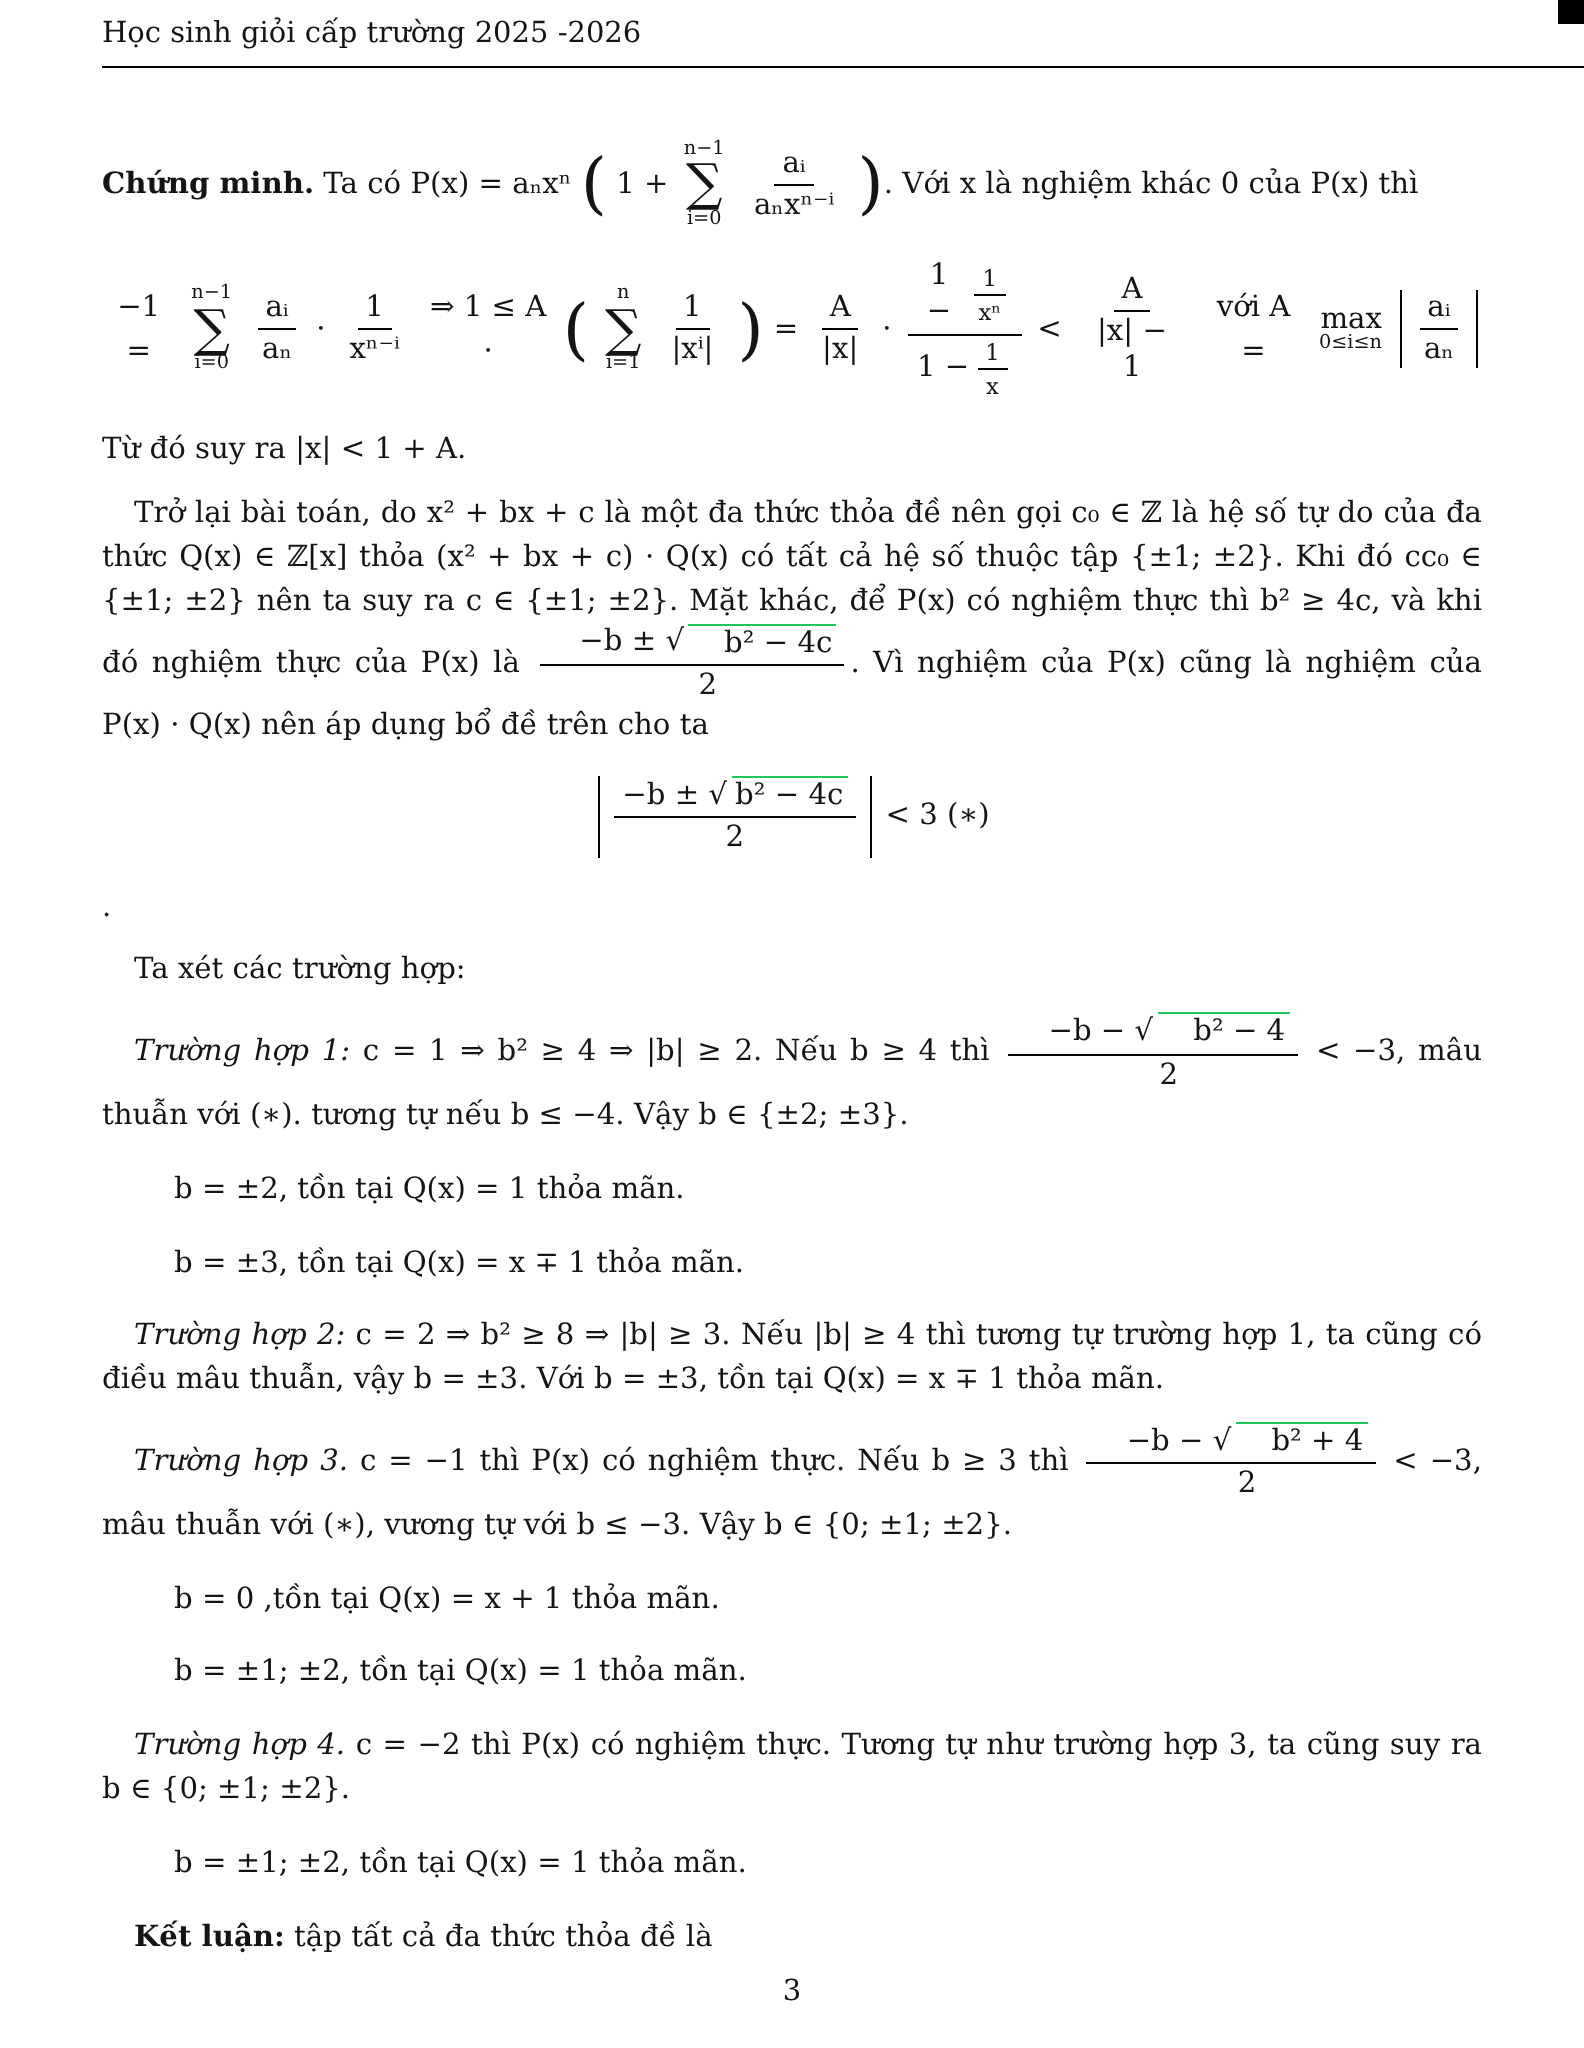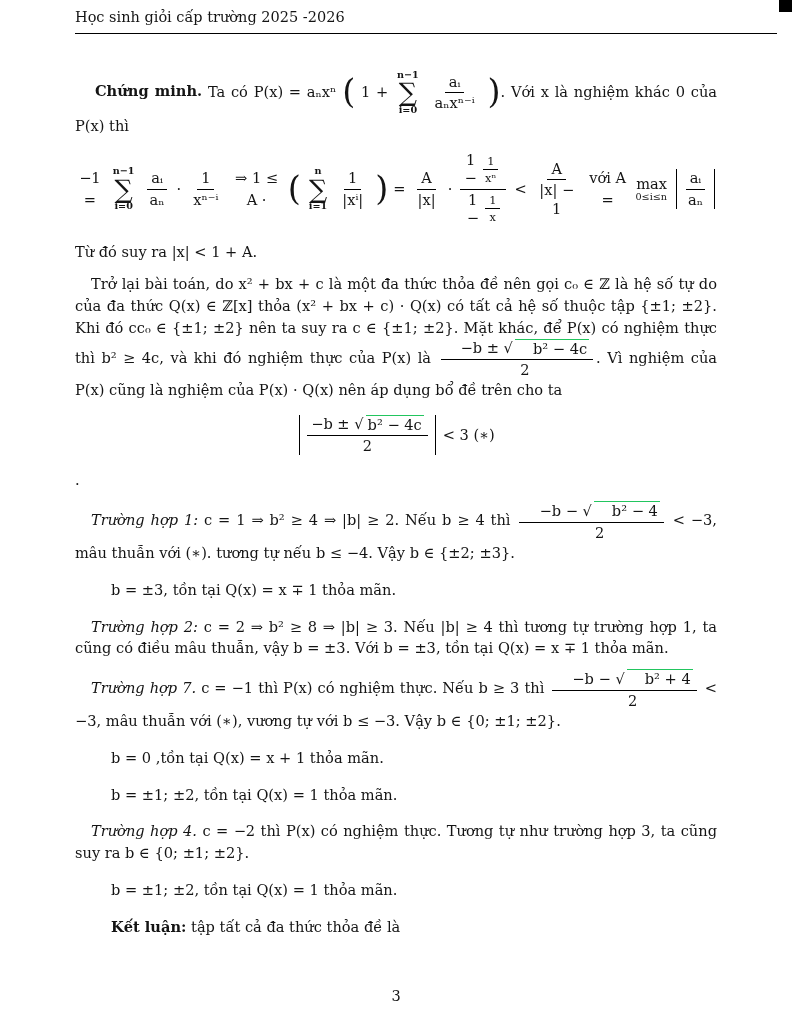--- a/index.html
+++ b/index.html
@@ -5,54 +5,54 @@
   html,body{margin:0;padding:0;background:#e9e9e9;}
   .page{
     position:relative;
     width:792px;height:1024px;
     background:#ffffff;
     color:#141414;
     font-family:"DejaVu Serif", serif;
     font-size:14.6px;
     line-height:1.5;
     box-sizing:border-box;
-    padding:0 75px;
+    padding:0 51px;
     overflow:hidden;
     margin:0 auto;
   }
   
   .header{padding-top:7px;}
   .header-title{font-size:14.5px;}
   .header-rule{border-top:1.6px solid #000;margin-top:4px;margin-right:-60px;}
   .corner-mark{position:absolute;top:0;right:0;width:13px;height:12px;background:#000;}
   main{padding-top:26px;}
   p{margin:10px 0;text-align:justify;}
   .indent{text-indent:16px;}
   .item-line{padding-left:36px;margin:15px 0;text-align:left;}
-  b{font-weight:bold;margin-left:20px;}
+  b{font-weight:bold;}
   i{font-style:italic;}
   
   .display-eq{
     display:flex;align-items:center;justify-content:center;
     gap:5px;margin:14px 0;text-align:center;
   }
   
   .frac{
     display:inline-flex;flex-direction:column;align-items:center;
     vertical-align:middle;margin:0 3px;line-height:1.25;
   }
   .frac .num{padding:0 4px 1px 4px;border-bottom:1px solid #000;display:inline-flex;align-items:center;gap:2px;}
   .frac .den{padding:1px 4px 0 4px;display:inline-flex;align-items:center;gap:2px;}
   .frac.small{font-size:0.78em;margin:0 2px;}
   
   .sum{
     display:inline-flex;flex-direction:column;align-items:center;
     vertical-align:middle;line-height:1;margin:0 3px;
   }
-  .sum .sum-limit{font-size:0.66em;line-height:1.1;font-weight:bold;}
+  .sum .sum-limit{font-size:0.66em;line-height:1.1;}
   .sum .sum-sign{font-size:1.75em;line-height:0.95;}
   
   .maxop{
     display:inline-flex;flex-direction:column;align-items:flex-end;
     vertical-align:middle;line-height:1.05;margin:0 2px;
   }
   .maxop .sub{font-size:0.66em;}
   
   .bigp{
     font-size:2.3em;font-weight:300;line-height:0.9;
@@ -190,38 +190,40 @@
               <span class="rad">b² − 4c</span>
             </span>
             <span class="den">2</span>
           </span>
         </span>
       <span>&lt; 3 (∗)</span>
     </div>
 
     <p class="lone-dot">.</p>
 
+    <p class="indent">Ta xét các trường hợp:</p>
 
     <p class="indent">
       <i>Trường hợp 1:</i><span> c = 1 ⇒ b² ≥ 4 ⇒ |b| ≥ 2. Nếu b ≥ 4 thì </span><span class="frac">
           <span class="num">
             <span>−b − √</span>
             <span class="rad">b² − 4</span>
           </span>
           <span class="den">2</span>
         </span><span> &lt; −3, mâu thuẫn với (∗). tương tự nếu b ≤ −4. Vậy b ∈ {±2; ±3}.</span>
     </p>
+    <p class="item-line">b = ±2, tồn tại Q(x) = 1 thỏa mãn.</p>
     <p class="item-line">b = ±3, tồn tại Q(x) = x ∓ 1 thỏa mãn.</p>
 
     <p class="indent">
       <i>Trường hợp 2:</i><span> c = 2 ⇒ b² ≥ 8 ⇒ |b| ≥ 3. Nếu |b| ≥ 4 thì tương tự trường hợp 1, ta cũng có điều mâu thuẫn, vậy b = ±3. Với b = ±3, tồn tại Q(x) = x ∓ 1 thỏa mãn.</span>
     </p>
 
     <p class="indent">
-      <i>Trường hợp 7.</i><span>  c = −1 thì P(x) có nghiệm thực. Nếu b ≥ 3 thì </span><span class="frac">
+      <i>Trường hợp 3.</i><span>  c = −1 thì P(x) có nghiệm thực. Nếu b ≥ 3 thì </span><span class="frac">
           <span class="num">
             <span>−b − √</span>
             <span class="rad">b² + 4</span>
           </span>
           <span class="den">2</span>
         </span><span> &lt; −3, mâu thuẫn với (∗), vương tự với b ≤ −3. Vậy b ∈ {0; ±1; ±2}.</span>
     </p>
     <p class="item-line">b = 0 ,tồn tại Q(x) = x + 1 thỏa mãn.</p>
     <p class="item-line">b = ±1; ±2, tồn tại Q(x) = 1 thỏa mãn.</p>
 

